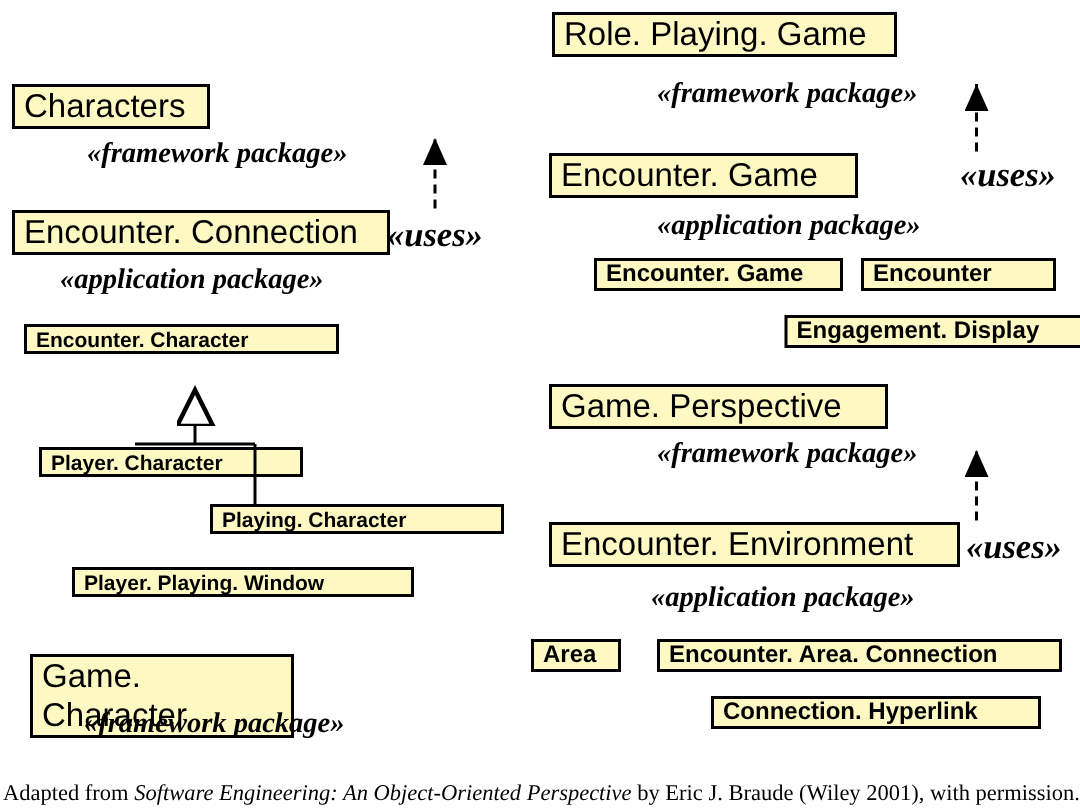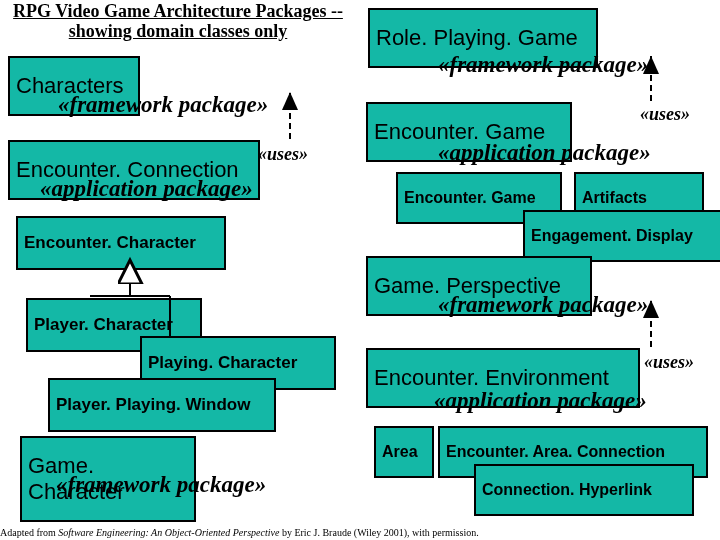--- a/index.html
+++ b/index.html
@@ -1,30 +1,30 @@
 <!DOCTYPE html>
 <html><head>
 <meta charset="utf-8">
 <style>
 body{margin:0;padding:0;font-family:"Times New Roman",serif;background:#fff;width:720px;height:540px;position:relative;overflow:hidden}
 .title{position:absolute;left:8px;top:2px;font-weight:bold;text-decoration:underline;font-size:18px;color:#000;text-align:center;width:340px;line-height:1.1}
-.box{position:absolute;border:2px solid #000;background:#14b8a6;padding:15px 6px;font-family:Arial,sans-serif}
+.box{position:absolute;border:2px solid #000;background:#fef9c3;padding:0 6px;font-family:Arial,sans-serif}
 .pkg{font-size:22px}
-.stereo{position:absolute;font-style:italic;font-weight:bold;font-family:"Times New Roman",serif;font-size:23px}
-.cls{font-size:17px;font-weight:bold;font-family:Arial,sans-serif}
+.stereo{position:absolute;font-style:italic;font-weight:bold;font-family:"Times New Roman",serif;font-size:19px}
+.cls{font-size:14px;font-weight:bold;font-family:Arial,sans-serif}
 .small{font-size:16px}
-.uses{position:absolute;font-style:italic;font-weight:bold;font-size:18px}
-.citation{position:absolute;bottom:2px;left:0;right:0;text-align:left;font-size:10px;font-family:"Times New Roman",serif}
+.uses{position:absolute;font-style:italic;font-weight:bold;font-size:23px}
+.citation{position:absolute;bottom:2px;left:0;right:0;text-align:right;font-size:15px;font-family:"Times New Roman",serif}
 svg.arrows{position:absolute;left:0;top:0;width:720px;height:540px;pointer-events:none}
 </style>
 </head>
 <body>
 
 <div class="title">
-  <span>RPG Video Game Architecture Packages --</span><br><span>showing domain classes only</span>
+  <br>
 </div>
 
 <div class="box pkg" style="left:8px;top:56px;width:116px">Characters</div>
 <div class="stereo" style="left:58px;top:92px">«framework package»</div>
 
 <div class="box pkg" style="left:8px;top:140px;width:236px">Encounter. Connection</div>
 <div class="uses" style="left:258px;top:144px">«uses»</div>
 <div class="stereo" style="left:40px;top:176px">«application package»</div>
 
 <div class="box cls" style="left:16px;top:216px;width:194px">Encounter. Character</div>
@@ -36,31 +36,31 @@
 <div class="stereo" style="left:56px;top:472px">«framework package»</div>
 
 <div class="box pkg" style="left:368px;top:8px;width:214px">Role. Playing. Game</div>
 <div class="stereo" style="left:438px;top:52px">«framework package»</div>
 
 <div class="box pkg" style="left:366px;top:102px;width:190px">Encounter. Game</div>
 <div class="uses" style="left:640px;top:104px">«uses»</div>
 <div class="stereo" style="left:438px;top:140px">«application package»</div>
 
 <div class="box cls small" style="left:396px;top:172px;width:150px">Encounter. Game</div>
-<div class="box cls small" style="left:574px;top:172px;width:114px">Artifacts</div>
+<div class="box cls small" style="left:574px;top:172px;width:114px">Encounter</div>
 <div class="box cls small" style="left:523px;top:210px;width:196px">Engagement. Display</div>
 
 <div class="box pkg" style="left:366px;top:256px;width:210px">Game. Perspective</div>
 <div class="stereo" style="left:438px;top:292px">«framework package»</div>
 
 <div class="box pkg" style="left:366px;top:348px;width:258px">Encounter. Environment</div>
 <div class="uses" style="left:644px;top:352px">«uses»</div>
 <div class="stereo" style="left:434px;top:388px">«application package»</div>
 
-<div class="box cls small" style="left:374px;top:426px;width:44px">Area</div>
+<div class="box cls small" style="left:354px;top:426px;width:44px">Area</div>
 <div class="box cls small" style="left:438px;top:426px;width:254px">Encounter. Area. Connection</div>
 <div class="box cls small" style="left:474px;top:464px;width:204px">Connection. Hyperlink</div>
 
 <div class="citation">
   Adapted from <i>Software Engineering: An Object-Oriented Perspective</i> by Eric J. Braude (Wiley 2001), with permission.
 </div>
 
 <svg class="arrows">
   <defs>
     <marker id="open-tri" markerWidth="14" markerHeight="14" refX="12" refY="6" orient="auto">

